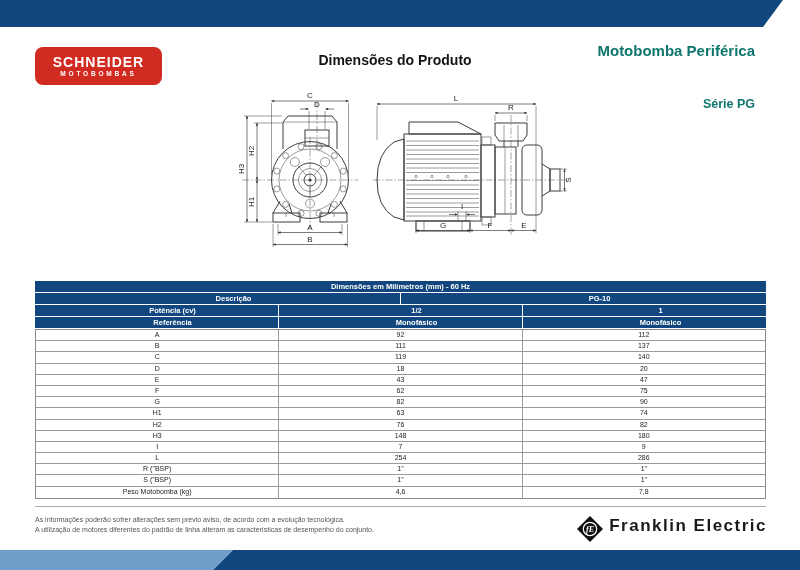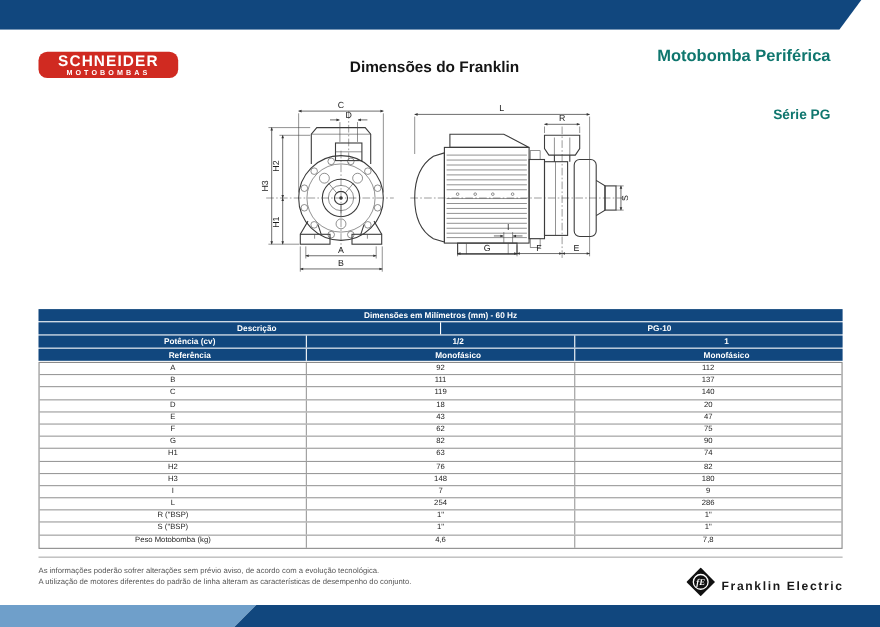--- a/index.html
+++ b/index.html
@@ -2,21 +2,21 @@
 <html><head>
 <meta charset="utf-8">
 <style>
   html,body{margin:0;padding:0;background:#e8e8e8;}
   .page{position:relative;width:800px;height:570px;background:#fff;overflow:hidden;
         font-family:"Liberation Sans",sans-serif;}
   svg{display:block;}
   .abs{position:absolute;}
 
   
-  .logo{position:absolute;left:35px;top:47px;width:127px;height:24px;background:#d02a21;
+  .logo{position:absolute;left:35px;top:47px;width:127px;height:38px;background:#d02a21;
         border-radius:8px;display:flex;flex-direction:column;align-items:center;justify-content:center;}
   .logo-l1{color:#fff;font-weight:bold;font-size:14px;line-height:13px;letter-spacing:1px;}
   .logo-l2{color:#fff;font-weight:bold;font-size:6.5px;line-height:7px;letter-spacing:2.8px;margin-top:1px;}
   .doc-title{position:absolute;left:285px;top:52px;width:220px;text-align:center;
              font-size:14px;font-weight:bold;color:#141414;}
   .right-head{position:absolute;right:45px;top:43px;text-align:right;color:#0f766e;}
   .right-head .rh1{font-size:15px;font-weight:bold;line-height:16px;}
   .right-head .rh2{font-size:12.5px;font-weight:bold;line-height:14px;margin-top:38px;}
 
   
@@ -39,36 +39,36 @@
   .drow{display:flex;height:11.2px;box-sizing:border-box;border-bottom:1px solid #9a9a9a;
         font-size:7px;color:#222;text-align:center;}
   .drow:last-child{border-bottom:none;}
   .drow>div{flex:1;line-height:10.5px;border-right:1px solid #9a9a9a;overflow:hidden;}
   .drow>div:last-child{border-right:none;}
 
   
   .f-divider{position:absolute;left:35px;top:506px;width:731px;height:1px;background:#aaa;}
   .f-notes{position:absolute;left:35px;top:515px;font-size:7px;line-height:10px;color:#555;}
   .franklin{position:absolute;right:33px;top:516px;display:flex;align-items:flex-start;gap:6px;}
-  .franklin .brand{font-size:11px;font-weight:bold;letter-spacing:1.5px;color:#1a1a1a;margin-top:11px;}
+  .franklin .brand{font-size:17px;font-weight:bold;letter-spacing:1.5px;color:#1a1a1a;}
 </style>
 </head>
 <body>
 
 <div class="page">
 
   <svg class="abs" style="left:0;top:0" width="800" height="27">
     <polygon points="0,0 783,0 763,27 0,27" fill="#11477e"></polygon>
   </svg>
 
   <div class="logo">
     <div class="logo-l1">SCHNEIDER</div>
     <div class="logo-l2">MOTOBOMBAS</div>
   </div>
-  <div class="doc-title">Dimensões do Franklin</div>
+  <div class="doc-title">Dimensões do Produto</div>
   <div class="right-head">
     <div class="rh1">Motobomba Periférica</div>
     <div class="rh2">Série PG</div>
   </div>
 
   <svg class="drawing" width="345" height="168" viewBox="0 0 345 168">
     <defs>
       <marker id="ar" viewBox="0 0 10 10" refX="9" refY="5" markerWidth="6" markerHeight="4.5" orient="auto-start-reverse">
           <path d="M0,1 L10,5 L0,9 Z" fill="#333"></path>
         </marker>

